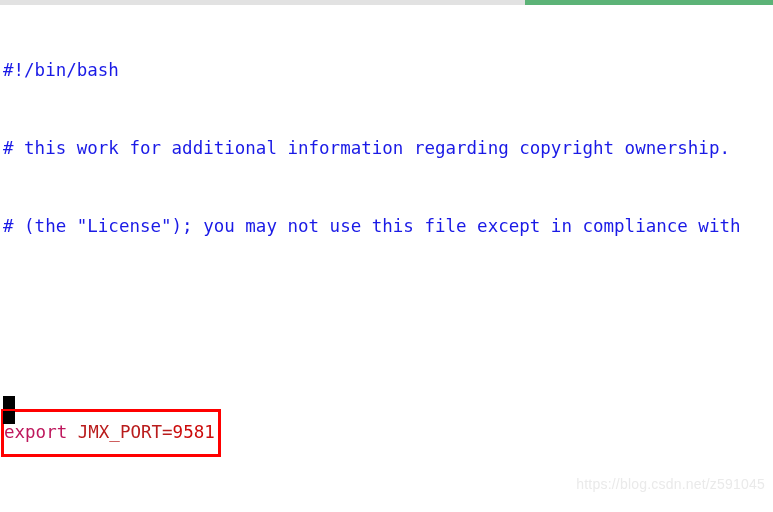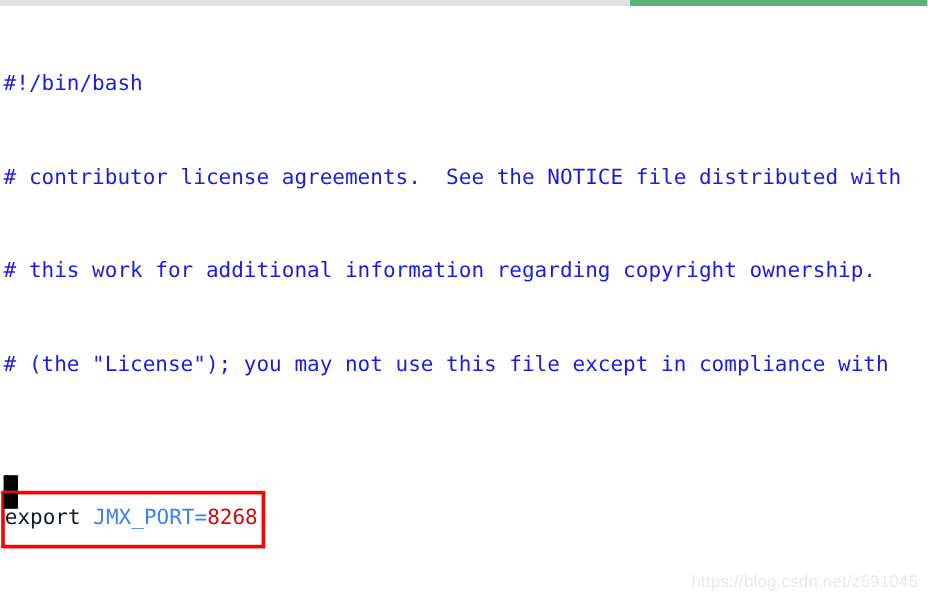--- a/index.html
+++ b/index.html
@@ -54,22 +54,22 @@
     white-space: pre;
     letter-spacing: 0px;
     border-radius: 19px;
   }
   .line {
     height: 26px;
     padding-left: 3px;
     position: relative;
   }
   .cmt   { color: #1a1ae6; }
-  .kw    { color: #0f172a; }
-  .var   { color: #3b82f6; }
+  .kw    { color: #be185d; }
+  .var   { color: #b91c1c; }
   .num   { color: #cc0b0b; }
   .plain { color: #3a2a1a; }
 
   
   .cursor {
     position: absolute;
     width: 12px;
     height: 13px;
     background: #000000;
     z-index: 20;
@@ -119,21 +119,20 @@
 <body>
 
 <div id="app">
 
   <div class="topbar">
     <div class="topbar-fill"></div>
   </div>
 
   <div class="code">
     <div class="line"><span class="cmt">#!/bin/bash</span></div>
-    <div class="line"><span class="cmt"># contributor license agreements.  See the NOTICE file distributed with</span></div>
     <div class="line"><span class="cmt"># this work for additional information regarding copyright ownership.</span></div>
     <div class="line"><span class="cmt"># (the "License"); you may not use this file except in compliance with</span></div>
     
     
     
     
     
     
     
     
@@ -143,17 +142,17 @@
     
     
     
   </div>
 
   <div class="cursor cursor-a"></div>
   <div class="cursor cursor-b"></div>
 
   <div class="hlbox"></div>
 
-  <div class="export-line"><span class="kw">export</span><span class="plain"> </span><span class="var">JMX_PORT</span><span class="var">=</span><span class="num">8268</span></div>
+  <div class="export-line"><span class="kw">export</span><span class="plain"> </span><span class="var">JMX_PORT</span><span class="var">=</span><span class="num">9581</span></div>
 
   <div class="watermark">https://blog.csdn.net/z591045</div>
 
 </div>
 
 </body></html>

